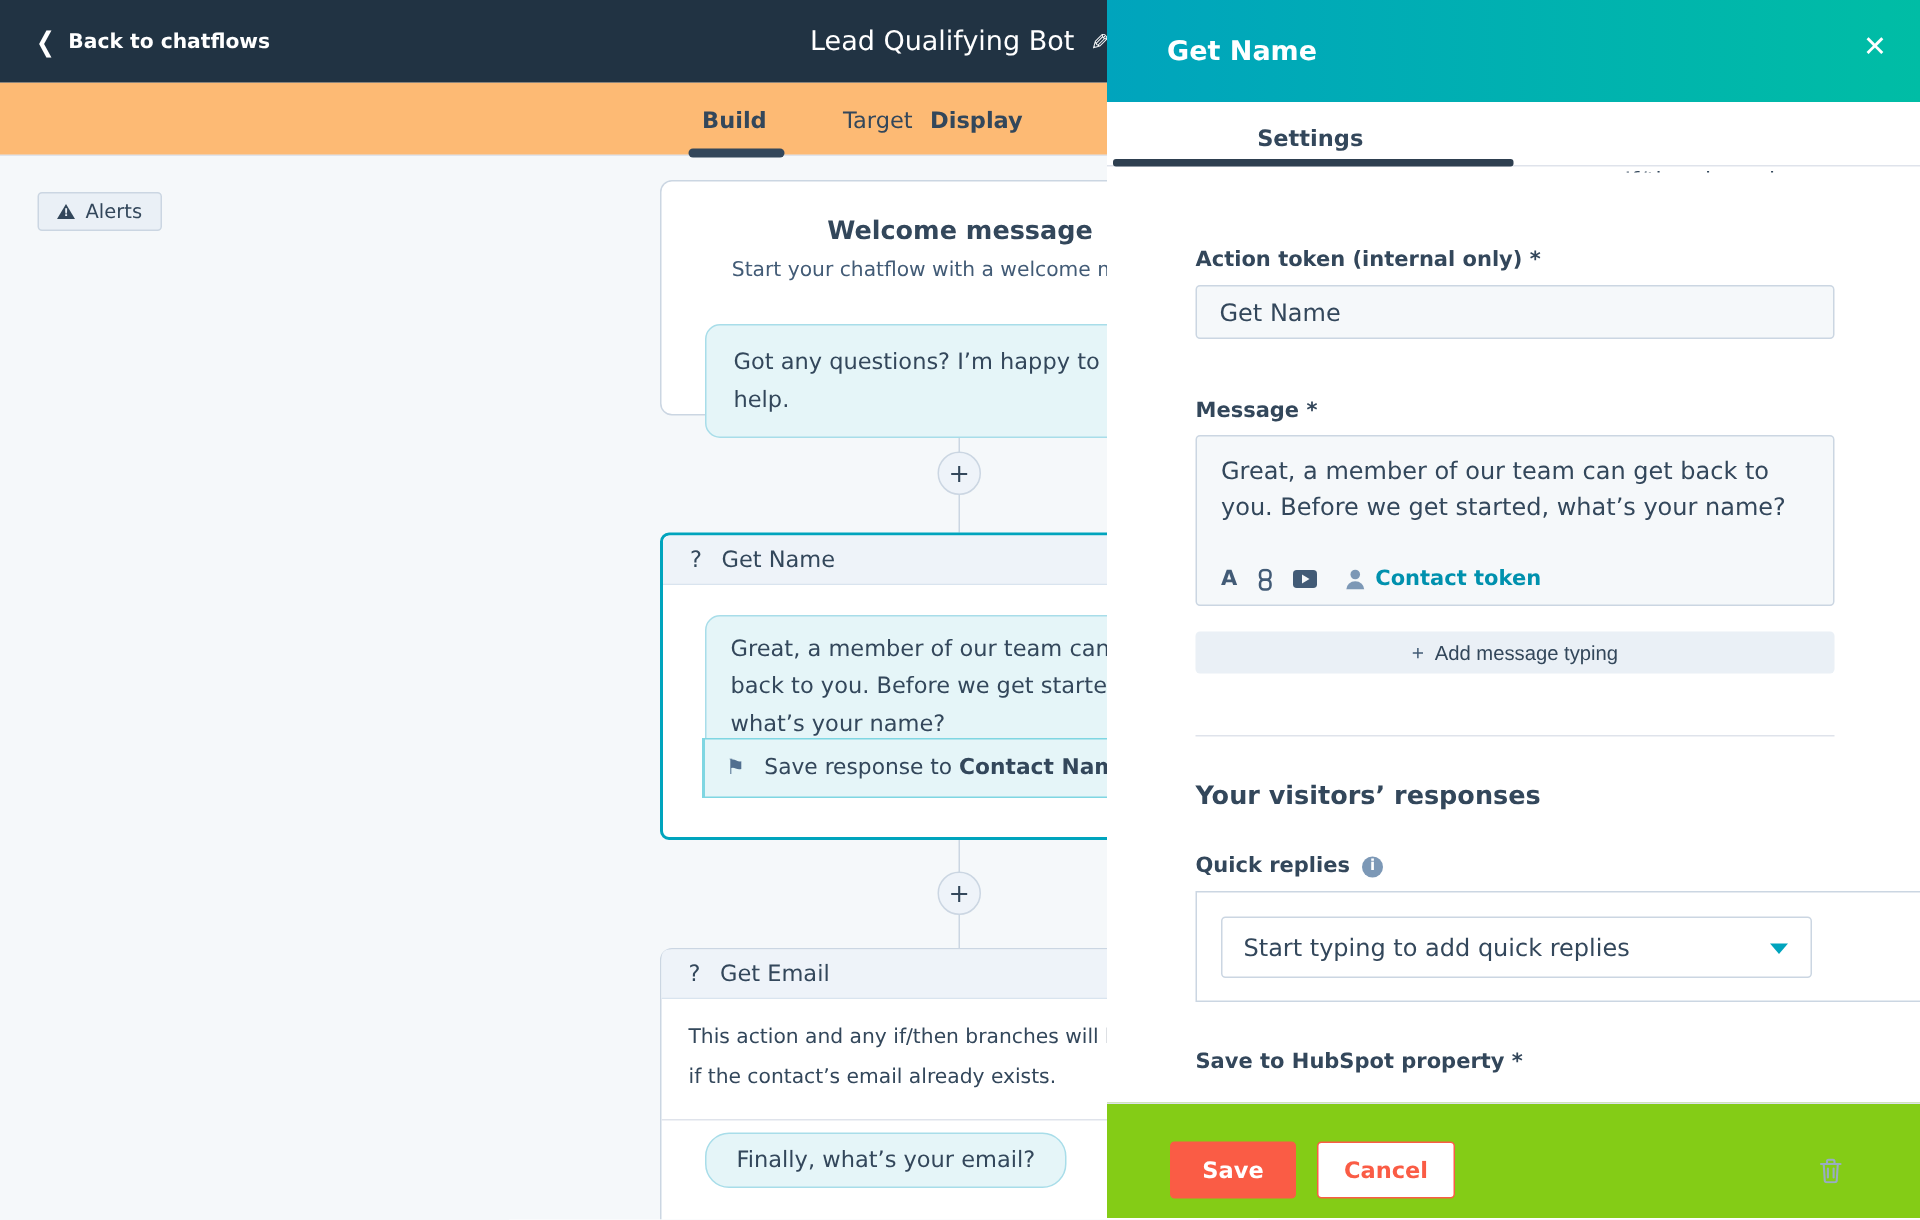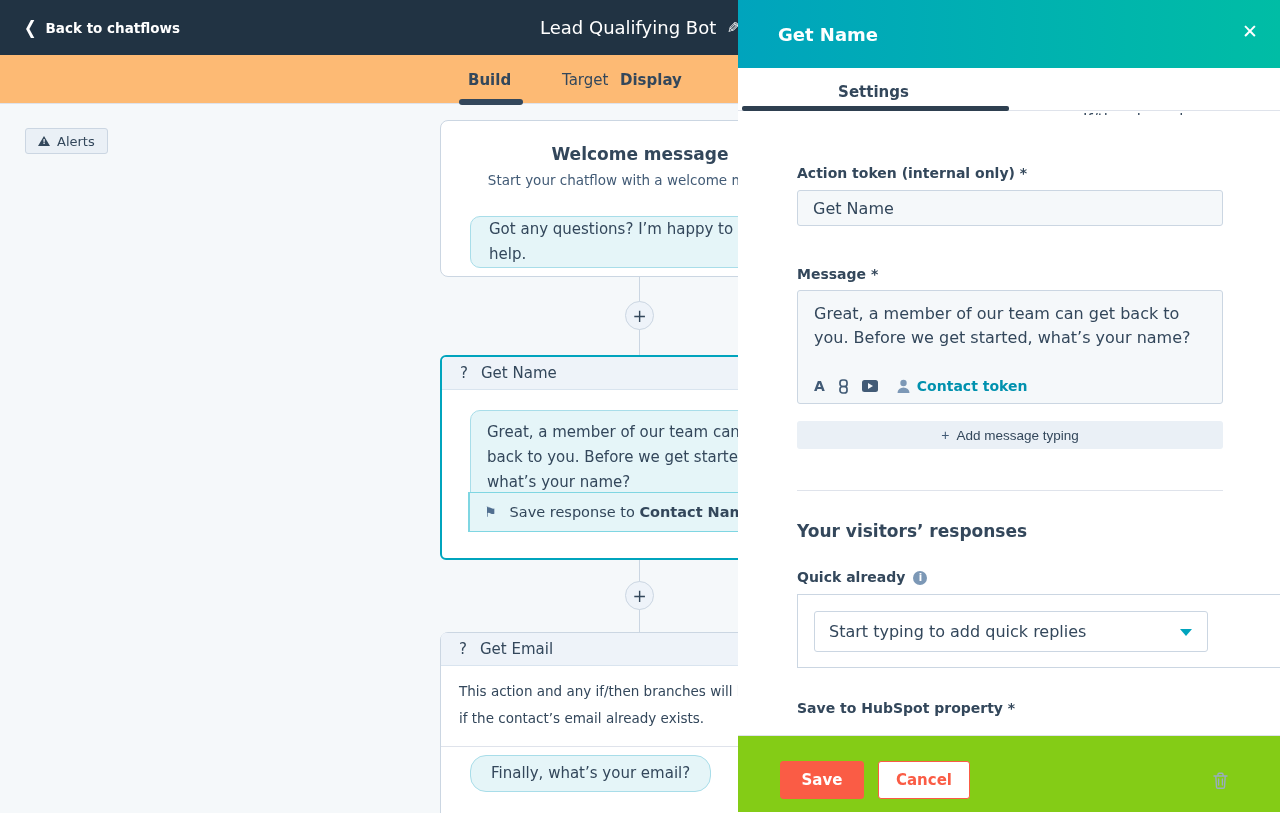--- a/index.html
+++ b/index.html
@@ -45,21 +45,21 @@
   .node-header { height:33px; background:#eef3f9; border-bottom:1px solid #d9e4ef;
                  border-radius:5px 5px 0 0; display:flex; align-items:center; gap:13px;
                  padding:0 18px; color:#33475b; font-size:15px; }
   .node-q { font-size:15px; color:#33475b; }
 
   .welcome-card { top:120px; height:157px; }
   .welcome-title { margin-top:23px; text-align:center; color:#33475b; font-size:17px; font-weight:700; }
   .welcome-sub { margin-top:8px; text-align:center; color:#425b76; font-size:13.5px; white-space:nowrap; }
 
   .bubble { background:#e5f5f8; border:1px solid #a8dde9; color:#33475b; font-size:15px; line-height:25px; }
-  .welcome-bubble { position:absolute; left:29px; top:95px; width:292px; border-radius:10px; padding:0 18px; }
+  .welcome-bubble { position:absolute; left:29px; top:95px; width:292px; border-radius:10px; padding:12px 18px; }
 
   .getname-card { top:355px; height:205px; }
   .getname-bubble { position:absolute; left:28px; top:53px; width:342px; border-radius:10px; padding:9px 16px; }
   .save-row { position:absolute; left:26px; top:135px; width:352px; height:40px;
               background:#e5f5f8; border:1px solid #7fd6e2; border-left:2px solid #7fd6e2;
               display:flex; align-items:center; gap:13px; padding:0 14px;
               color:#33475b; font-size:14.5px; }
   .flag-icon { color:#516f90; font-size:14px; }
   .save-prop { font-weight:700; }
 
@@ -226,21 +226,21 @@
 
       <button class="add-bubble-btn">
         <span class="plus-glyph">+</span>
         <span>Add message typing</span>
       </button>
 
       <div class="divider"></div>
 
       <h2 class="section-heading"><span>Your visitors’ responses</span></h2>
 
-      <label class="fld-label" style="top:454px;"><span>Quick already</span><i class="info-icon">i</i></label>
+      <label class="fld-label" style="top:454px;"><span>Quick replies</span><i class="info-icon">i</i></label>
 
       <div class="qr-outer">
         <div class="qr-select">
           <span>Start typing to add quick replies</span>
           <span class="qr-caret" style="position:absolute; right:15px; top:17px;"></span>
         </div>
       </div>
 
       <label class="fld-label" style="top:585px;">Save to HubSpot property *</label>
     </div>

